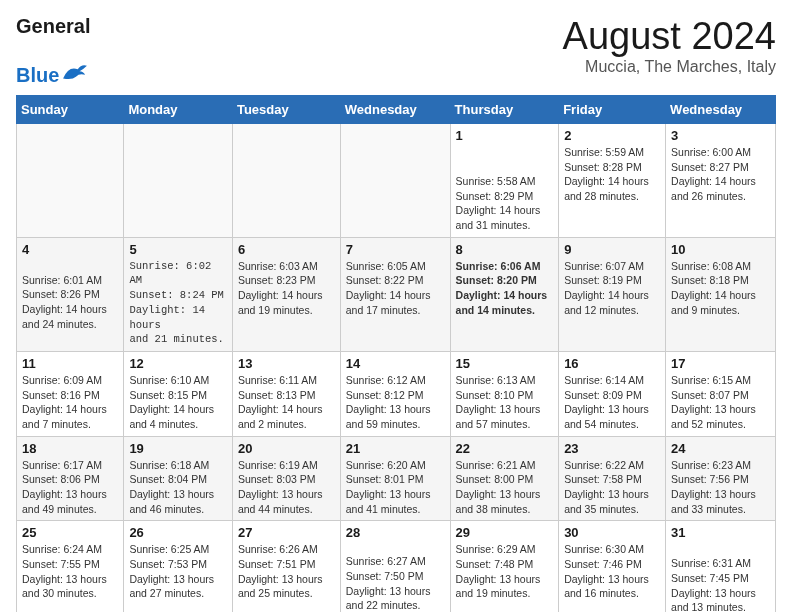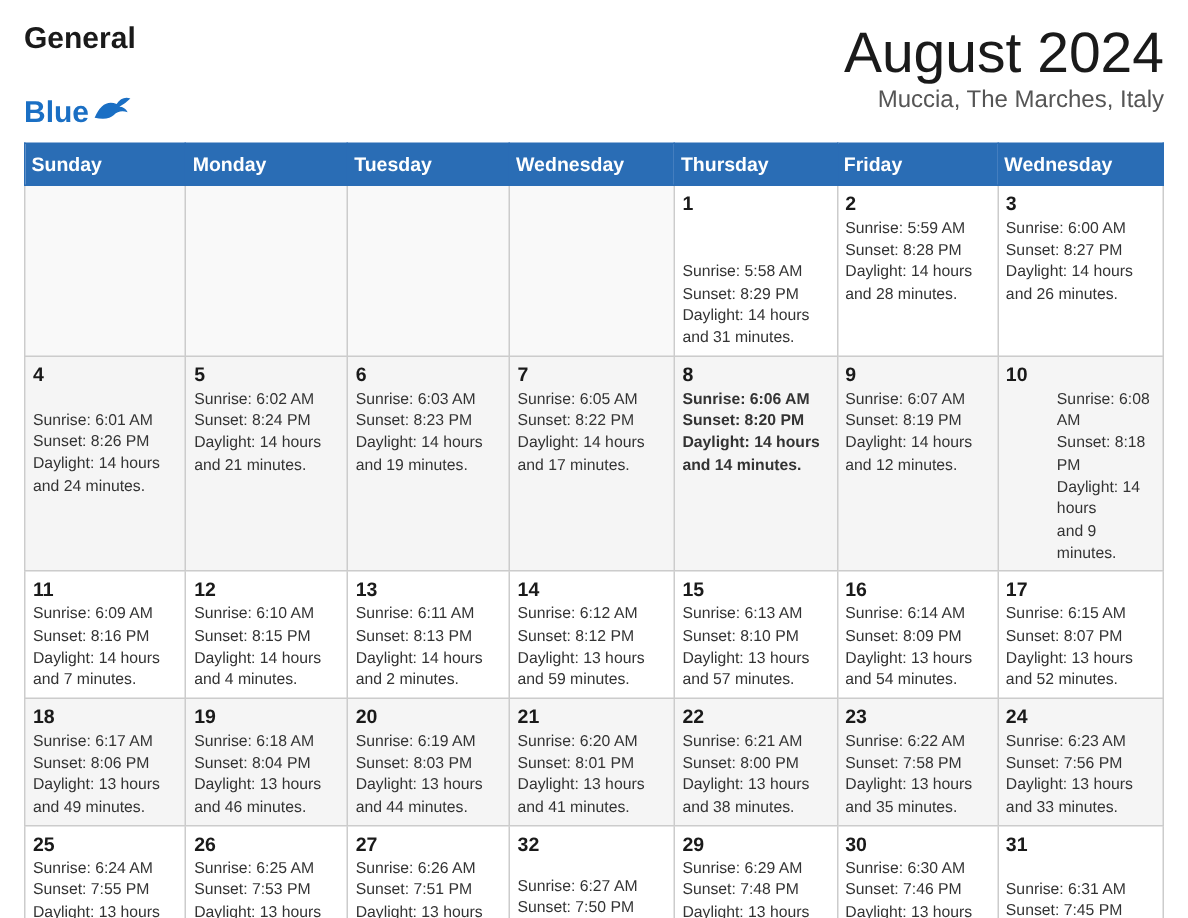--- a/index.html
+++ b/index.html
@@ -163,21 +163,21 @@
       <tr>
         <td>
           <span class="day-number">4</span>
           <div class="day-detail" style="white-space: pre-line; margin-top: 16px;">Sunrise: 6:01 AM
 Sunset: 8:26 PM
 Daylight: 14 hours
 and 24 minutes.</div>
         </td>
         <td>
           <span class="day-number">5</span>
-          <div class="day-detail" style="white-space: pre-line;">Sunrise: 6:02 AM
+          <div class="day-detail" style="white-space: pre-line; font-family: Liberation Mono, monospace;">Sunrise: 6:02 AM
 Sunset: 8:24 PM
 Daylight: 14 hours
 and 21 minutes.</div>
         </td>
         <td>
           <span class="day-number">6</span>
           <div class="day-detail" style="white-space: pre-line;">Sunrise: 6:03 AM
 Sunset: 8:23 PM
 Daylight: 14 hours
 and 19 minutes.</div>
@@ -198,21 +198,21 @@
         </td>
         <td>
           <span class="day-number">9</span>
           <div class="day-detail" style="white-space: pre-line;">Sunrise: 6:07 AM
 Sunset: 8:19 PM
 Daylight: 14 hours
 and 12 minutes.</div>
         </td>
         <td>
           <span class="day-number">10</span>
-          <div class="day-detail" style="white-space: pre-line; margin-left: 34px;">Sunrise: 6:08 AM
+          <div class="day-detail" style="white-space: pre-line;">Sunrise: 6:08 AM
 Sunset: 8:18 PM
 Daylight: 14 hours
 and 9 minutes.</div>
         </td>
       </tr>
       <tr>
         <td>
           <span class="day-number">11</span>
           <div class="day-detail" style="white-space: pre-line;">Sunrise: 6:09 AM
 Sunset: 8:16 PM
@@ -329,21 +329,21 @@
 and 27 minutes.</div>
         </td>
         <td>
           <span class="day-number">27</span>
           <div class="day-detail" style="white-space: pre-line;">Sunrise: 6:26 AM
 Sunset: 7:51 PM
 Daylight: 13 hours
 and 25 minutes.</div>
         </td>
         <td>
-          <span class="day-number">32</span>
+          <span class="day-number">28</span>
           <div class="day-detail" style="white-space: pre-line; margin-top: 14px;">Sunrise: 6:27 AM
 Sunset: 7:50 PM
 Daylight: 13 hours
 and 22 minutes.</div>
         </td>
         <td>
           <span class="day-number">29</span>
           <div class="day-detail" style="white-space: pre-line;">Sunrise: 6:29 AM
 Sunset: 7:48 PM
 Daylight: 13 hours

